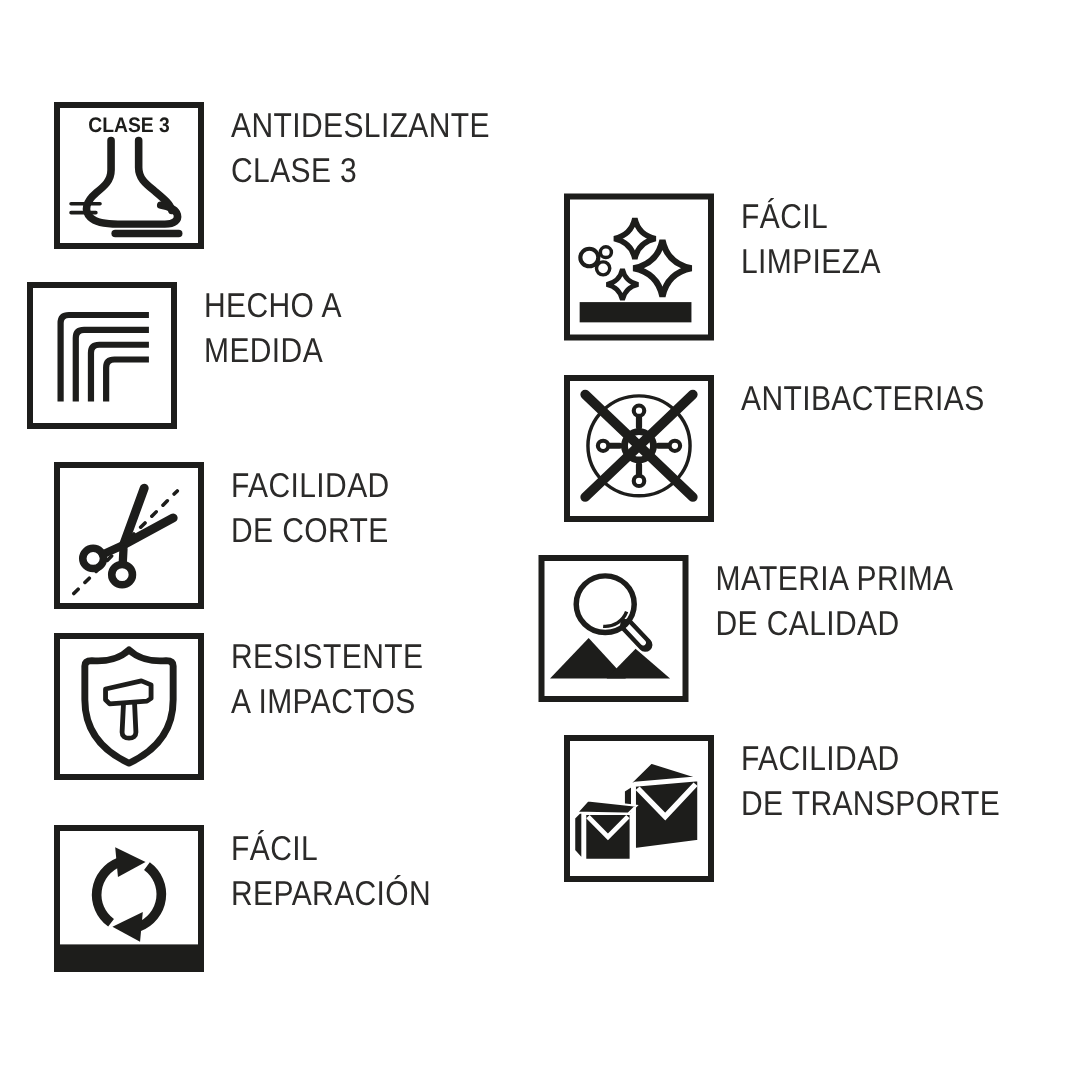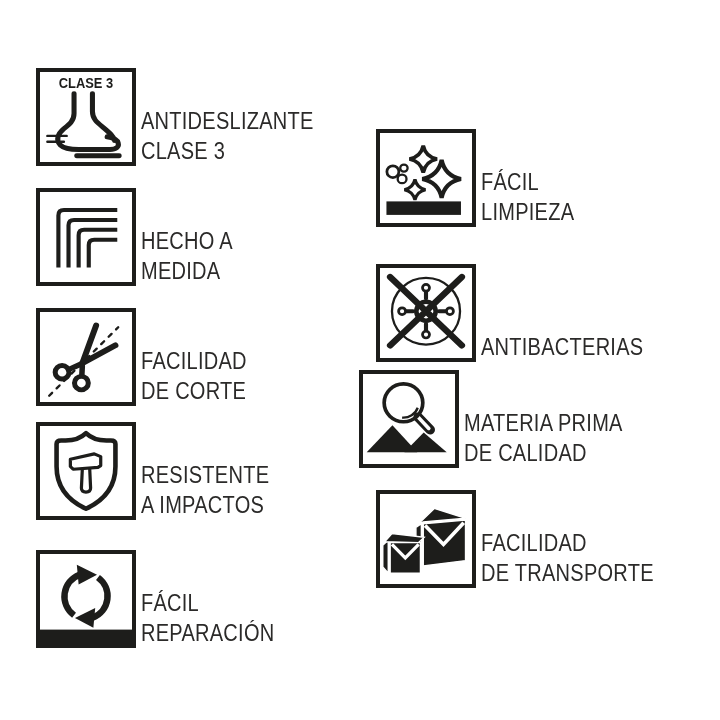--- a/index.html
+++ b/index.html
@@ -1,29 +1,29 @@
 <!DOCTYPE html>
 <html><head>
 <meta charset="utf-8">
 <style>
   html,body{margin:0;padding:0;}
   body{
     width:720px;height:720px;background:#ffffff;position:relative;overflow:hidden;
     font-family:"Liberation Sans", sans-serif;
   }
   .item{
-    position:absolute;display:flex;align-items:flex-end;gap:5px;height:98px;
+    position:absolute;display:flex;align-items:flex-start;gap:18px;height:98px;
   }
   .item-l1{left:36px;top:68px}
-  .item-l2{left:36px;top:188px}
+  .item-l2{left:18px;top:188px}
   .item-l3{left:36px;top:308px}
   .item-l4{left:36px;top:422px}
   .item-l5{left:36px;top:550px}
   .item-r1{left:376px;top:129px}
-  .item-r2{left:376px;top:264px}
+  .item-r2{left:376px;top:250px}
   .item-r3{left:359px;top:370px}
   .item-r4{left:376px;top:490px}
   .icon-box{
     width:92px;height:90px;border:4px solid #1d1d1b;background:#fff;
     position:relative;flex:0 0 auto;box-sizing:content-box;
   }
   .icon-box svg{position:absolute;left:0;top:0;width:100%;height:100%;display:block}
   .badge{
     position:absolute;top:3px;left:0;right:0;text-align:center;
     font-size:14px;font-weight:700;color:#1d1d1b;letter-spacing:0;

